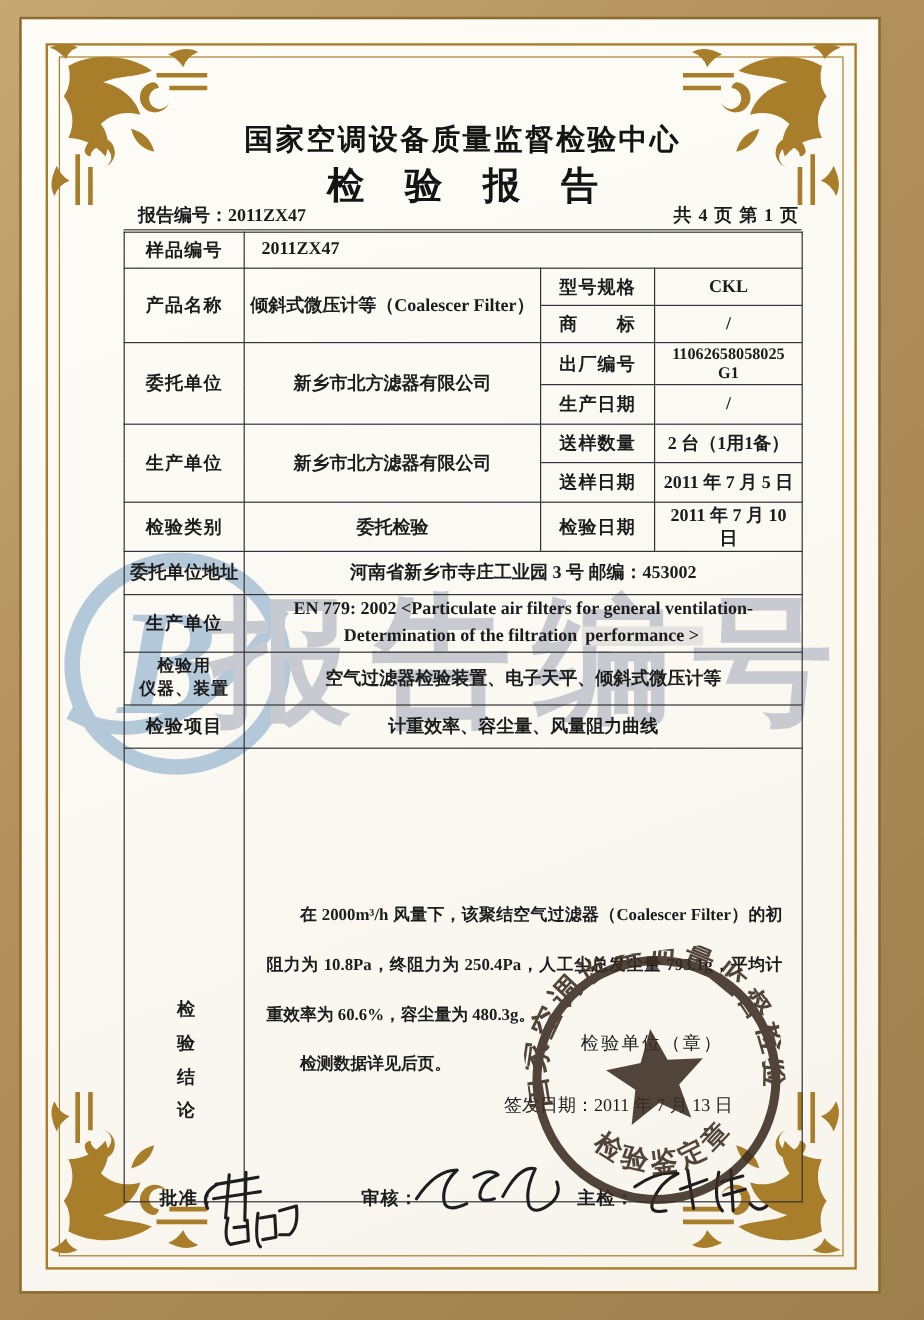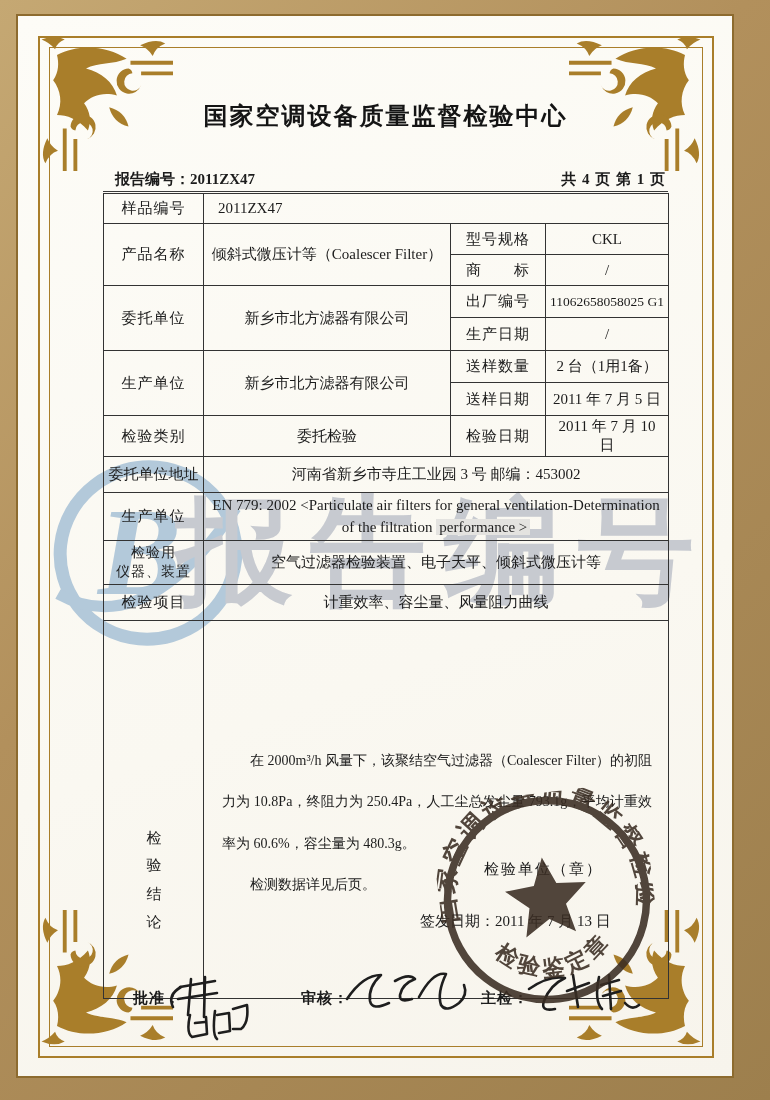--- a/index.html
+++ b/index.html
@@ -42,21 +42,21 @@
 
   .report-row{position:absolute;left:103px;width:565px;top:166px;height:25px;
     border-bottom:1.5px solid #3a3a3a;font-size:15px;}
   .report-no{position:absolute;left:12px;bottom:2px;font-weight:bold;}
   .report-no b{font-weight:bold;}
   .pages{position:absolute;right:2px;bottom:2px;font-weight:bold;letter-spacing:1px;}
 
   table.cert{position:absolute;left:103px;top:193px;width:565px;border-collapse:collapse;
     table-layout:fixed;background:transparent;}
   table.cert td{border:1.6px solid #333;padding:1px 4px;text-align:center;
-    font-size:15px;vertical-align:middle;overflow:visible;}
+    font-size:15px;vertical-align:middle;overflow:visible;font-weight:bold;}
   td.lbl{font-size:15px;letter-spacing:1px;}
   td.small-lbl{font-size:13.5px;letter-spacing:0;}
   td.val{font-size:14.5px;}
   .basis-cell{font-size:13px;line-height:1.45;padding:3px 6px;}
   .hl{background:#e4e3e0;padding:0 3px;}
   .concl-lbl{vertical-align:top;}
   .v-text{writing-mode:vertical-rl;letter-spacing:28px;font-size:15px;
     margin:133px auto 0 auto;display:inline-block;}
   .concl-cell{position:relative;text-align:left;vertical-align:top;padding:0;}
   .concl-body{padding:26px 12px 0 14px;font-size:14px;line-height:2.95;text-align:justify;}
@@ -115,20 +115,21 @@
       <ellipse cx="98" cy="97" rx="88" ry="86" transform="rotate(-16 98 97)"></ellipse>
       <path d="M8,138 Q95,186 186,52" stroke-width="11"></path>
     </g>
     <text x="48" y="138" font-family="Liberation Serif, DejaVu Serif, serif" font-style="italic" font-weight="bold" font-size="125" fill="#b3c9da">B</text>
   </svg>
   <div class="wm wm-cn">报告编号</div>
 
   <div class="content">
 
     <div class="org-title">国家空调设备质量监督检验中心</div>
+    <div class="doc-title">检验报告</div>
 
     <div class="report-row">
       <span class="report-no"><b>报告编号：</b><span>2011ZX47</span></span>
       <span class="pages">共 4 页 第 1 页</span>
     </div>
 
     <table class="cert">
       <colgroup>
           <col style="width:100px">
           <col style="width:247px">

